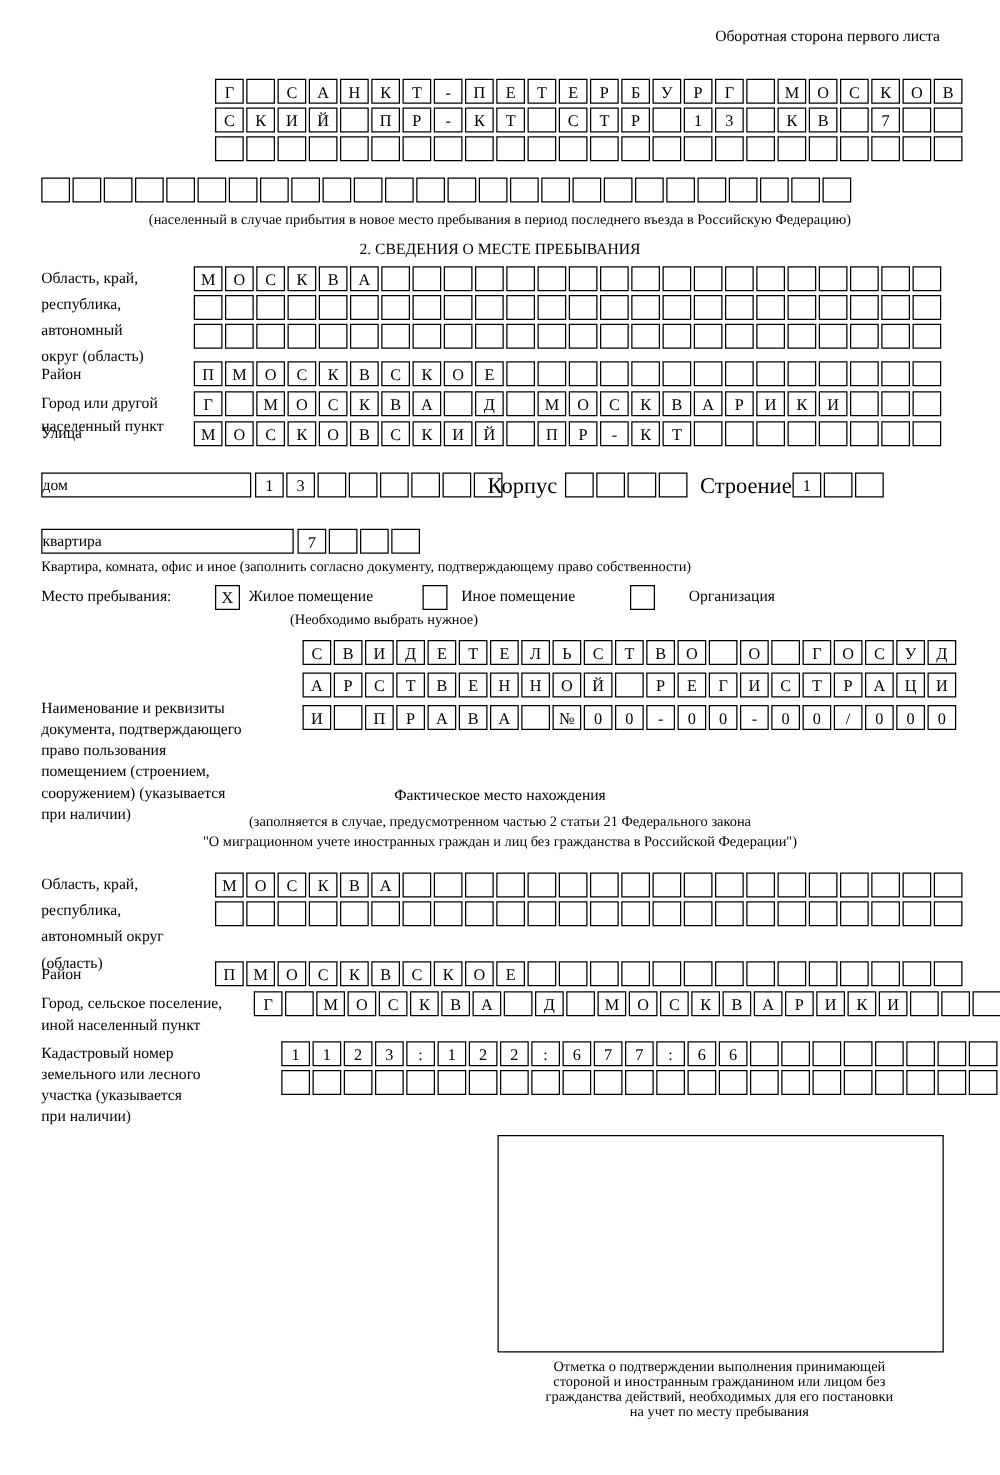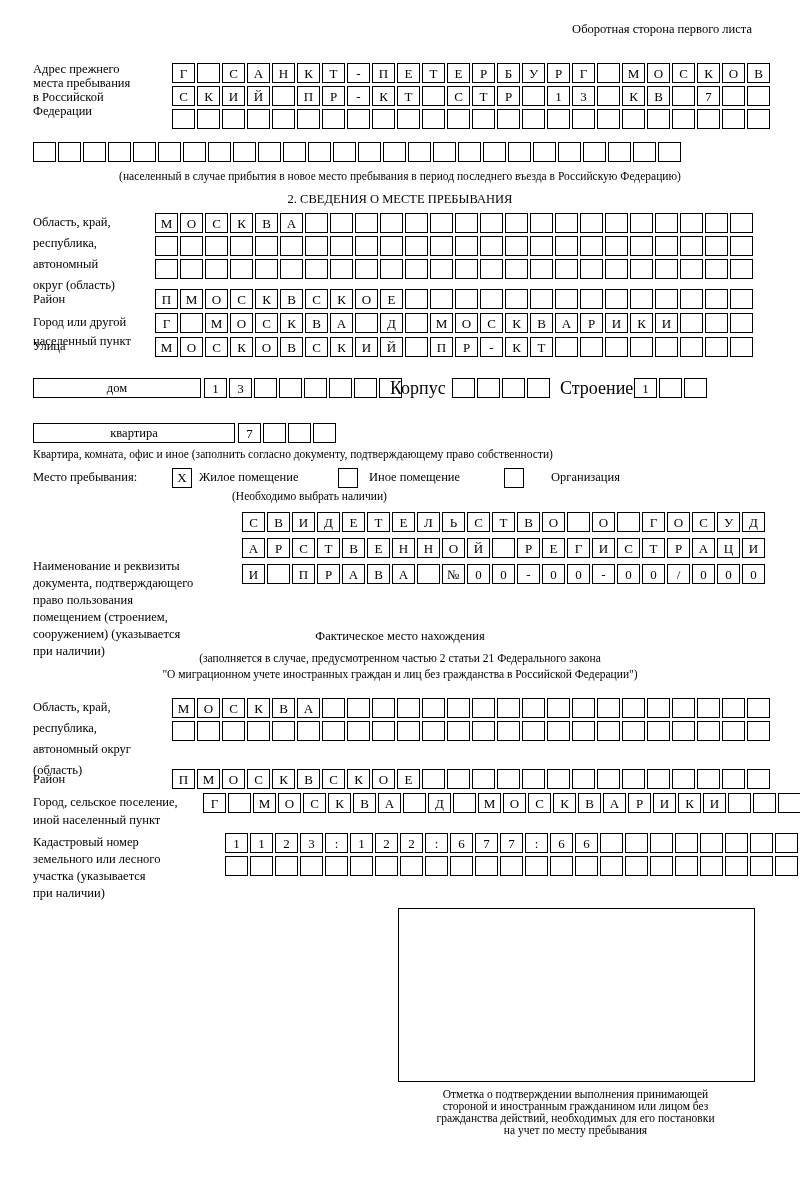--- a/index.html
+++ b/index.html
@@ -35,21 +35,20 @@
     background:#fff;
   }
   .cell:last-child{margin-right:0;}
 
   .wideinput{
     border:1px solid #000;
     height:20px;
     box-sizing:border-box;
     font-size:12.5px;
     line-height:19px;
-    text-align:center;
     background:#fff;
   }
 
   .inline-lbl{font-size:18px;line-height:20px;}
 
   .bigbox{
     position:absolute;
     border:1px solid #000;
     background:#fff;
   }
@@ -63,26 +62,20 @@
   .note{font-size:11.5px;}
   .sect-title{font-size:12.5px;font-weight:normal;}
 </style>
 </head>
 <body>
 
 <div class="page">
 
   <div class="hdr-right">Оборотная сторона первого листа</div>
 
-  <div style="position:absolute;left:33px;top:62px;width:145px;" class="lbl">
-    <div>Адрес прежнего</div>
-    <div>места пребывания</div>
-    <div>в Российской</div>
-    <div>Федерации</div>
-  </div>
 
   <div class="row" id="pa-r1" style="left:172px;top:63px;">
       <div class="cell">Г</div>
       <div class="cell"></div>
       <div class="cell">С</div>
       <div class="cell">А</div>
       <div class="cell">Н</div>
       <div class="cell">К</div>
       <div class="cell">Т</div>
       <div class="cell">-</div>
@@ -395,21 +388,21 @@
     </div>
   <div style="position:absolute;left:33px;top:448px;" class="note">Квартира, комната, офис и иное (заполнить согласно документу, подтверждающему право собственности)</div>
 
   <div style="position:absolute;left:33px;top:470px;" class="lbl">Место пребывания:</div>
   <div class="checkbox" style="position:absolute;left:172px;top:468px;">X</div>
   <div style="position:absolute;left:199px;top:470px;" class="lbl">Жилое помещение</div>
   <div class="checkbox" style="position:absolute;left:338px;top:468px;"></div>
   <div style="position:absolute;left:369px;top:470px;" class="lbl">Иное помещение</div>
   <div class="checkbox" style="position:absolute;left:504px;top:468px;"></div>
   <div style="position:absolute;left:551px;top:470px;" class="lbl">Организация</div>
-  <div style="position:absolute;left:232px;top:490px;" class="note">(Необходимо выбрать наличии)</div>
+  <div style="position:absolute;left:232px;top:490px;" class="note">(Необходимо выбрать нужное)</div>
 
   <div style="position:absolute;left:33px;top:515px;width:210px;margin-top:44px;" class="lbl">
     <div>Наименование и реквизиты</div>
     <div style="margin-top:3px">документа, подтверждающего</div>
     <div style="margin-top:3px">право пользования</div>
     <div style="margin-top:3px">помещением (строением,</div>
     <div style="margin-top:3px">сооружением) (указывается</div>
     <div style="margin-top:3px">при наличии)</div>
   </div>
   <div class="row" id="s2-doc1" style="left:242px;top:512px;">

